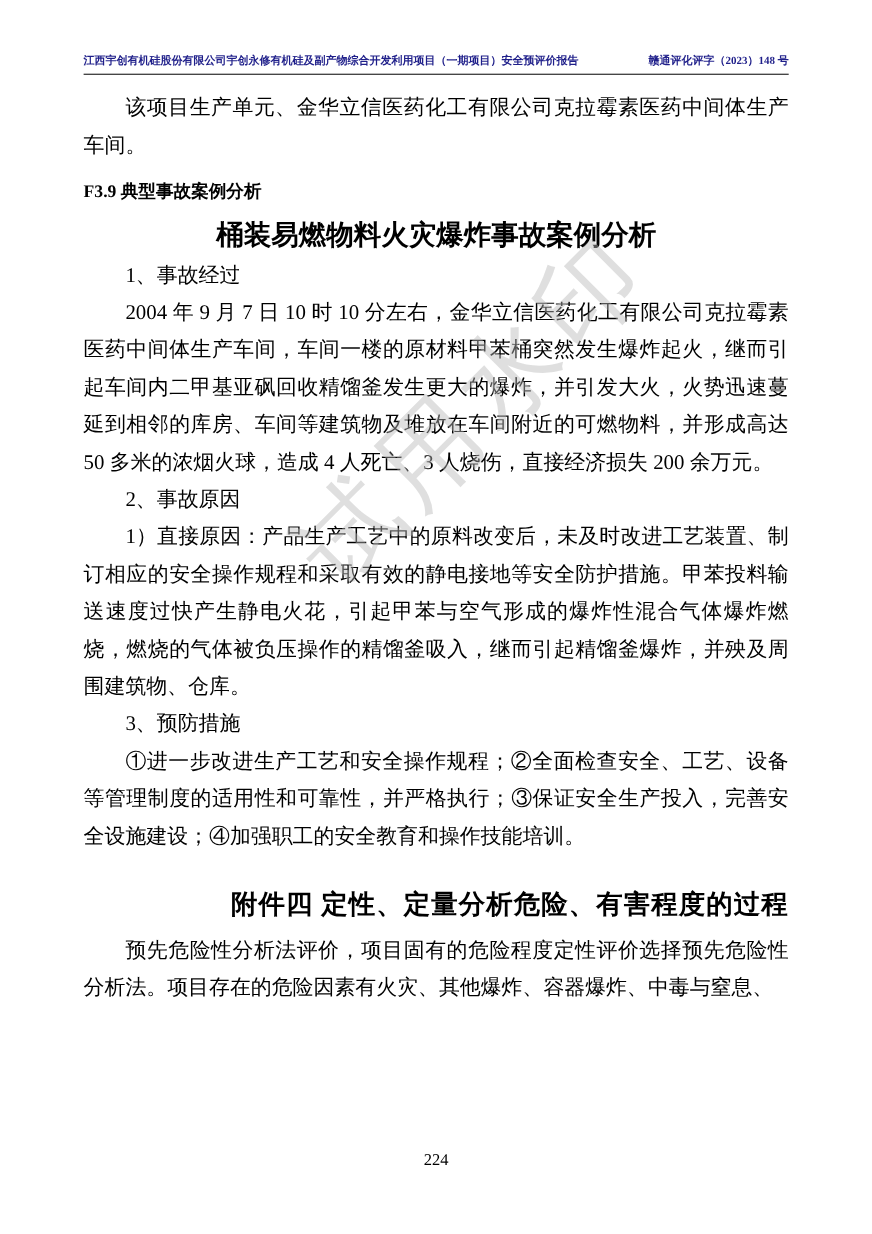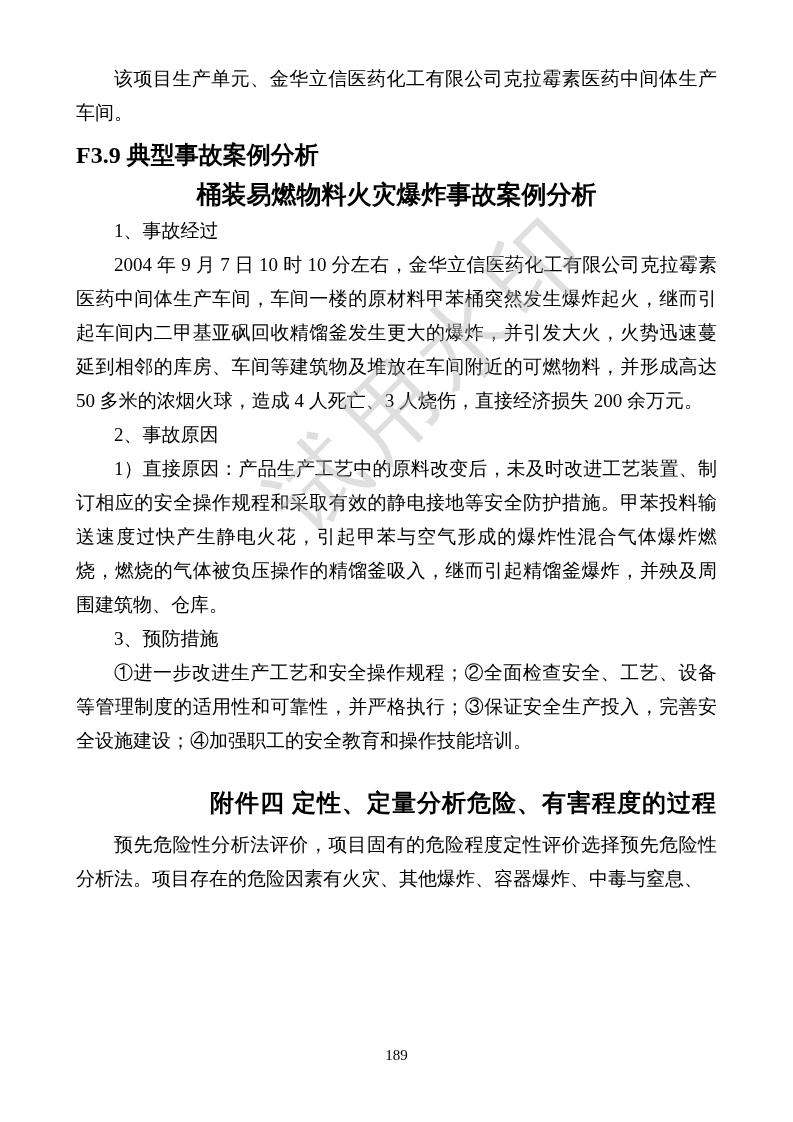--- a/index.html
+++ b/index.html
@@ -35,21 +35,21 @@
   .content {
     margin-top: 14px;
     font-size: 19px;
     line-height: 34px;
     text-align: justify;
     text-justify: inter-character;
   }
   .para { text-indent: 2em; }
   .h-section {
     font-weight: bold;
-    font-size: 24px;
+    font-size: 16px;
     text-align: left;
     margin-top: 8px;
     margin-bottom: 6px;
     text-indent: 0;
   }
   .h-center {
     font-weight: bold;
     font-size: 25px;
     text-align: center;
     text-indent: 0;
@@ -93,20 +93,24 @@
 </style>
 </head>
 <body>
 
 <div class="page">
 
   <div class="watermark">试用水印</div>
 
   <div class="page-inner">
 
+    <div class="doc-header">
+      <span class="hdr-left">江西宇创有机硅股份有限公司宇创永修有机硅及副产物综合开发利用项目（一期项目）安全预评价报告</span>
+      <span class="hdr-right">赣通评化评字（2023）148 号</span>
+    </div>
 
     <div class="content">
 
       <p class="para">该项目生产单元、金华立信医药化工有限公司克拉霉素医药中间体生产车间。</p>
 
       <p class="h-section">F3.9 典型事故案例分析</p>
 
       <p class="h-center">桶装易燃物料火灾爆炸事故案例分析</p>
 
       <p class="para">1、事故经过</p>
@@ -123,15 +127,15 @@
       <p class="para">①进一步改进生产工艺和安全操作规程；②全面检查安全、工艺、设备等管理制度的适用性和可靠性，并严格执行；③保证安全生产投入，完善安全设施建设；④加强职工的安全教育和操作技能培训。</p>
 
       <p class="h-attach">附件四 定性、定量分析危险、有害程度的过程</p>
 
 
       <p class="para">预先危险性分析法评价，项目固有的危险程度定性评价选择预先危险性分析法。项目存在的危险因素有火灾、其他爆炸、容器爆炸、中毒与窒息、</p>
 
     </div>
   </div>
 
-  <div class="doc-footer">189</div>
+  <div class="doc-footer">224</div>
 
 </div>
 
 </body></html>

